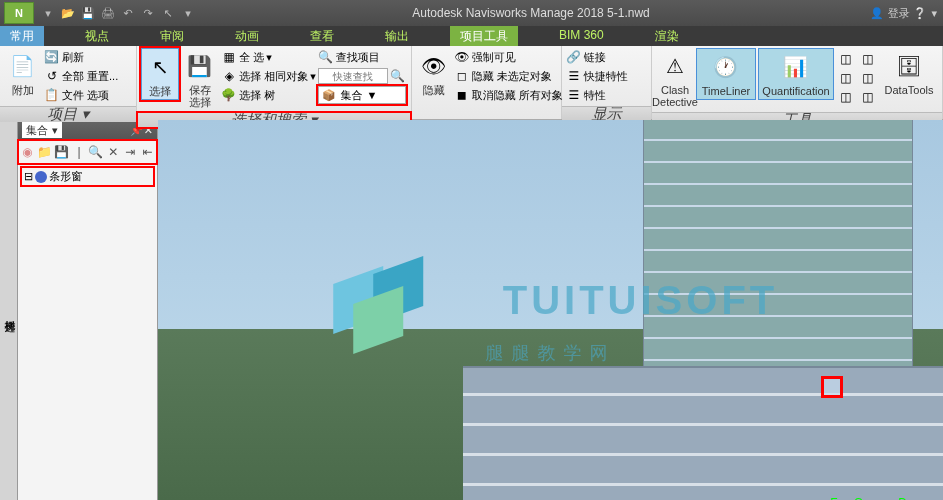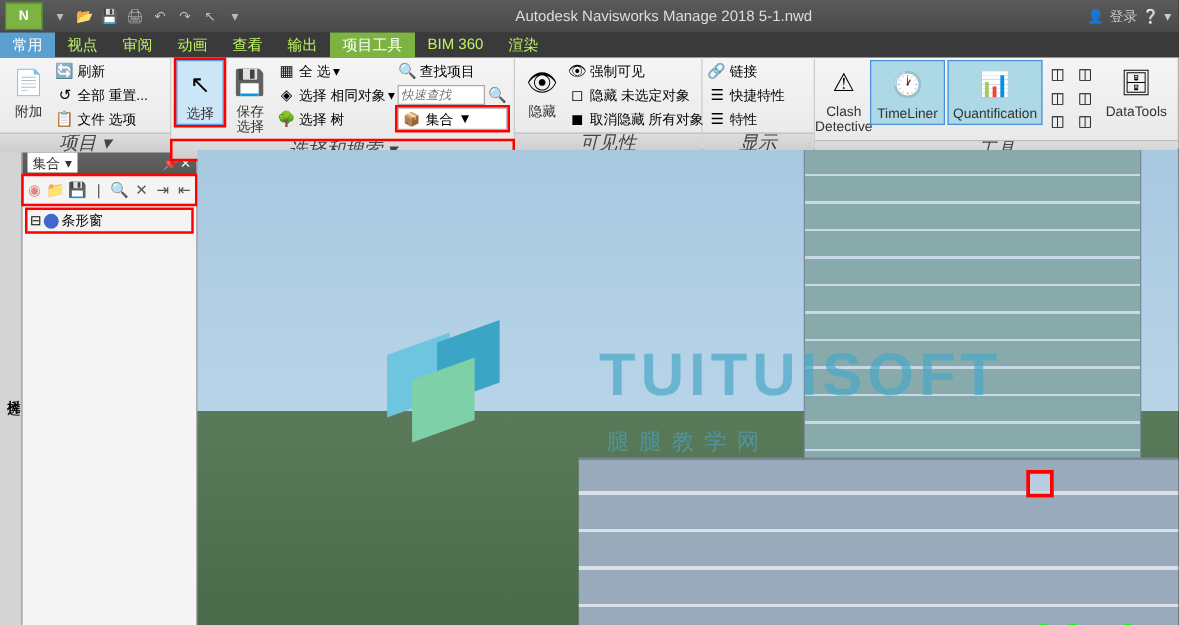--- a/index.html
+++ b/index.html
@@ -5,42 +5,42 @@
 * { margin: 0; padding: 0; box-sizing: border-box; font-family: "Microsoft YaHei", Arial, sans-serif; }
 body { width: 943px; height: 500px; background: #333; overflow: hidden; }
 
 .titlebar { height: 26px; background: linear-gradient(#5a5a5a, #4a4a4a); display: flex; align-items: center; font-size: 11px; color: #ccc; }
 .app-icon { width: 30px; height: 22px; background: #7cb342; margin: 2px 4px; display: flex; align-items: center; justify-content: center; color: #fff; font-weight: bold; border: 1px solid #558b2f; }
 .qat-btn { width: 20px; height: 20px; display: inline-flex; align-items: center; justify-content: center; color: #bbb; cursor: pointer; }
 .title-text { flex: 1; text-align: center; color: #ddd; font-size: 12px; }
 .search-box { width: 180px; height: 18px; background: #fff; font-size: 11px; color: #999; padding: 0 4px; font-style: italic; }
 .user-area { display: flex; align-items: center; gap: 4px; padding: 0 6px; color: #ccc; }
 
-.menubar { height: 20px; background: #3a3a3a; display: flex; font-size: 12px; }
+.menubar { height: 20px; background: #3a3a3a; display: flex; font-size: 12px; gap: 31px; }
 .menu-item { padding: 2px 10px; color: #bef264; cursor: pointer; }
 .menu-item.active { background: #5ba0d0; color: #fff; }
 .menu-item.green { background: #7cb342; color: #fff; }
 
 .ribbon { height: 74px; background: linear-gradient(#f5f5f5, #e8e8e8); border-bottom: 1px solid #aaa; display: flex; font-size: 11px; }
 .ribbon-panel { border-right: 1px solid #ccc; display: flex; flex-direction: column; position: relative; }
 .panel-content { flex: 1; display: flex; align-items: flex-start; padding: 2px 4px; gap: 2px; }
 .panel-label { height: 16px; background: linear-gradient(#ddd, #ccc); text-align: center; font-size: 15px; color: #444; border-top: 1px solid #bbb; display: flex; align-items: center; justify-content: center; font-style: italic; }
 .panel-label.red { outline: 2px solid red; outline-offset: -1px; }
 .big-btn { width: 38px; display: flex; flex-direction: column; align-items: center; padding: 2px; cursor: pointer; }
 .big-btn .icon { width: 32px; height: 32px; display: flex; align-items: center; justify-content: center; font-size: 20px; }
 .big-btn .lbl { font-size: 11px; color: #333; text-align: center; line-height: 12px; margin-top: 2px; }
 .big-btn.highlighted { background: #cde6f7; border: 1px solid #5a9bd4; }
 .big-btn.red-box { outline: 2px solid red; }
 .big-btn.blue-active { background: #add8e6; border: 1px solid #4a90d9; }
 .small-row { display: flex; align-items: center; height: 18px; gap: 2px; white-space: nowrap; cursor: pointer; }
 .small-row .icon { width: 16px; height: 16px; display: flex; align-items: center; justify-content: center; font-size: 12px; }
 .col { display: flex; flex-direction: column; gap: 1px; }
 .dropdown-btn { height: 18px; background: #fff; border: 1px solid #aaa; display: flex; align-items: center; padding: 0 4px; font-size: 11px; gap: 4px; }
 .dropdown-btn.red-box { outline: 2px solid red; }
-.quick-search { width: 70px; height: 16px; border: 1px solid #aaa; background: #fff; font-size: 10px; font-style: italic; color: #999; padding: 0 2px; }
+.quick-search { width: 70px; height: 16px; border: 1px solid #aaa; background: #fff; font-size: 10px; color: #999; padding: 0 2px; text-align: center; }
 
 .workspace { display: flex; height: calc(500px - 120px); }
 .side-tab { width: 18px; background: #d4d4d4; writing-mode: vertical-rl; text-align: center; font-size: 11px; padding-top: 4px; border-right: 1px solid #999; }
 .side-panel { width: 140px; background: #f4f4f4; border-right: 1px solid #999; }
 .side-header { height: 20px; background: linear-gradient(#666, #555); display: flex; align-items: center; padding: 0 4px; font-size: 11px; color: #eee; }
 .side-header .drop { background: #fff; color: #333; padding: 0 4px; height: 16px; display: flex; align-items: center; gap: 4px; }
 .side-toolbar { height: 24px; display: flex; align-items: center; gap: 2px; padding: 2px; border-bottom: 1px solid #ccc; outline: 2px solid red; outline-offset: -1px; }
 .side-toolbar .tb-btn { width: 18px; height: 18px; display: flex; align-items: center; justify-content: center; font-size: 12px; cursor: pointer; color: #555; }
 .tree-area { padding: 4px; font-size: 11px; }
 .tree-item { display: flex; align-items: center; gap: 2px; outline: 2px solid red; padding: 1px 2px; }
@@ -53,21 +53,21 @@
 .grid-labels { position: absolute; bottom: 6px; right: 20px; color: #0f0; font-size: 12px; letter-spacing: 16px; }
 .red-marker { position: absolute; top: 256px; right: 100px; width: 22px; height: 22px; border: 3px solid red; background: rgba(200,220,240,.7); }
 
 .watermark { position: absolute; left: 50%; top: 50%; transform: translate(-50%, -50%); text-align: center; pointer-events: none; }
 .wm-logo { display: flex; align-items: center; gap: 20px; }
 .wm-cubes { width: 120px; height: 90px; position: relative; }
 .cube { position: absolute; width: 50px; height: 50px; transform: skewY(-20deg); }
 .c1 { background: #6ec5e0; left: 10px; top: 20px; }
 .c2 { background: #3aa5c5; left: 50px; top: 10px; }
 .c3 { background: #7dd0a8; left: 30px; top: 40px; }
-.wm-text { color: #4aa8c8; font-size: 48px; font-weight: bold; letter-spacing: 4px; opacity: .7; margin-left: 40px; }
+.wm-text { color: #4aa8c8; font-size: 40px; font-weight: bold; letter-spacing: 4px; opacity: .7; margin-left: 40px; }
 .wm-sub { color: #4aa8c8; font-size: 18px; opacity: .6; letter-spacing: 8px; margin-top: -4px; }
 </style>
 </head>
 <body>
 
 <div class="titlebar">
   <div class="app-icon">N</div>
   <span class="qat-btn">▾</span>
   <span class="qat-btn">📂</span>
   <span class="qat-btn">💾</span>
@@ -183,21 +183,20 @@
         <div class="small-row">
             <span class="icon">◻</span>
             <span>隐藏 未选定对象</span>
           </div>
         <div class="small-row">
             <span class="icon">◼</span>
             <span>取消隐藏 所有对象</span>
           </div>
       </div>
     </div>
-    <div class="panel-label">可见性</div>
   </div>
 
   <div class="ribbon-panel" style="width:92px">
     <div class="panel-content">
       <div class="col">
         <div class="small-row">
             <span class="icon">🔗</span>
             <span>链接</span>
           </div>
         <div class="small-row highlighted">

